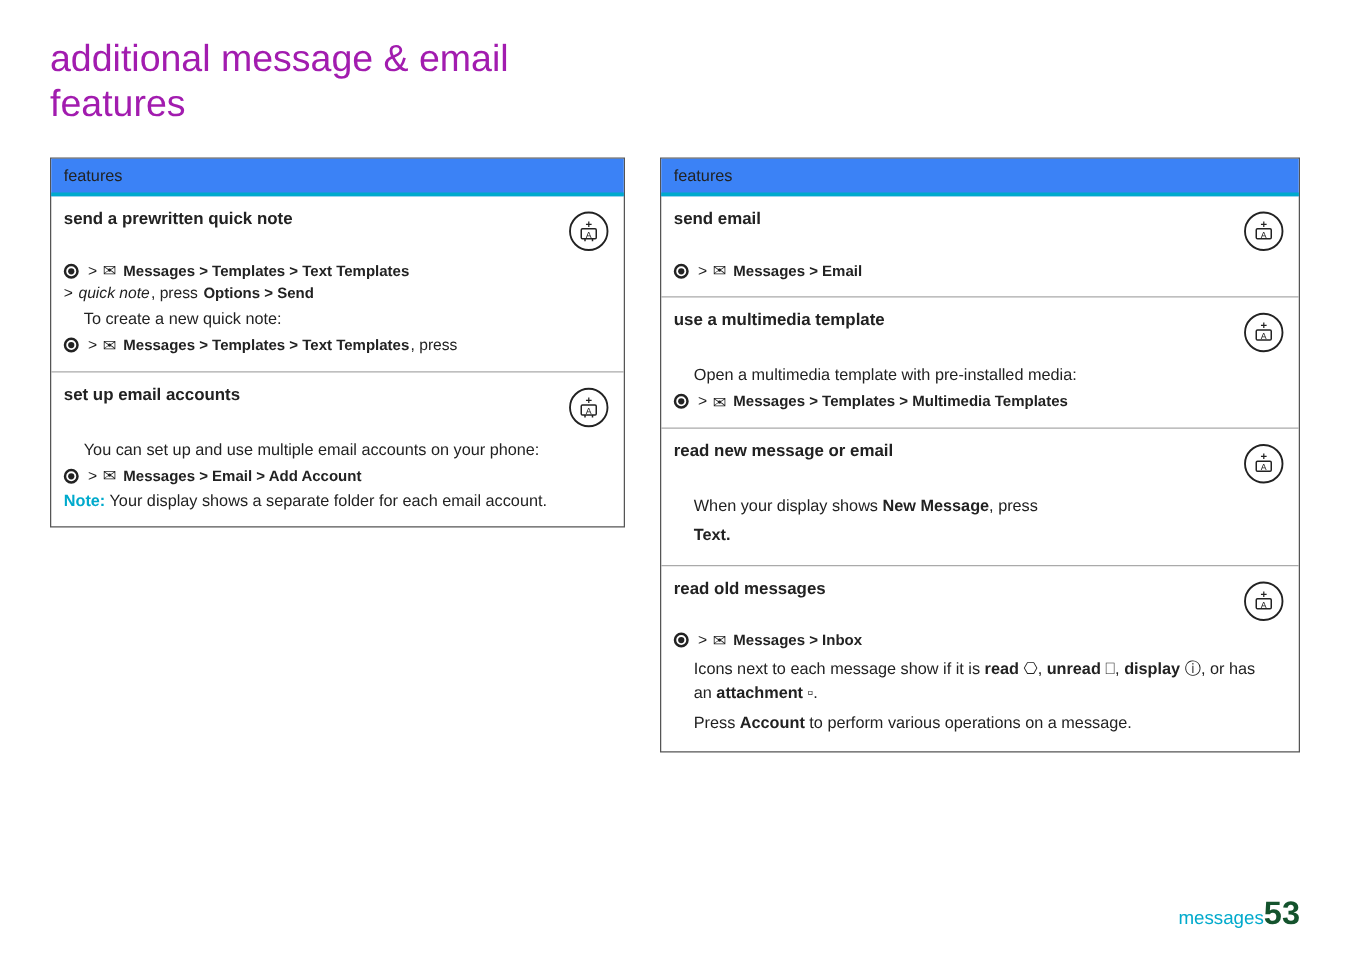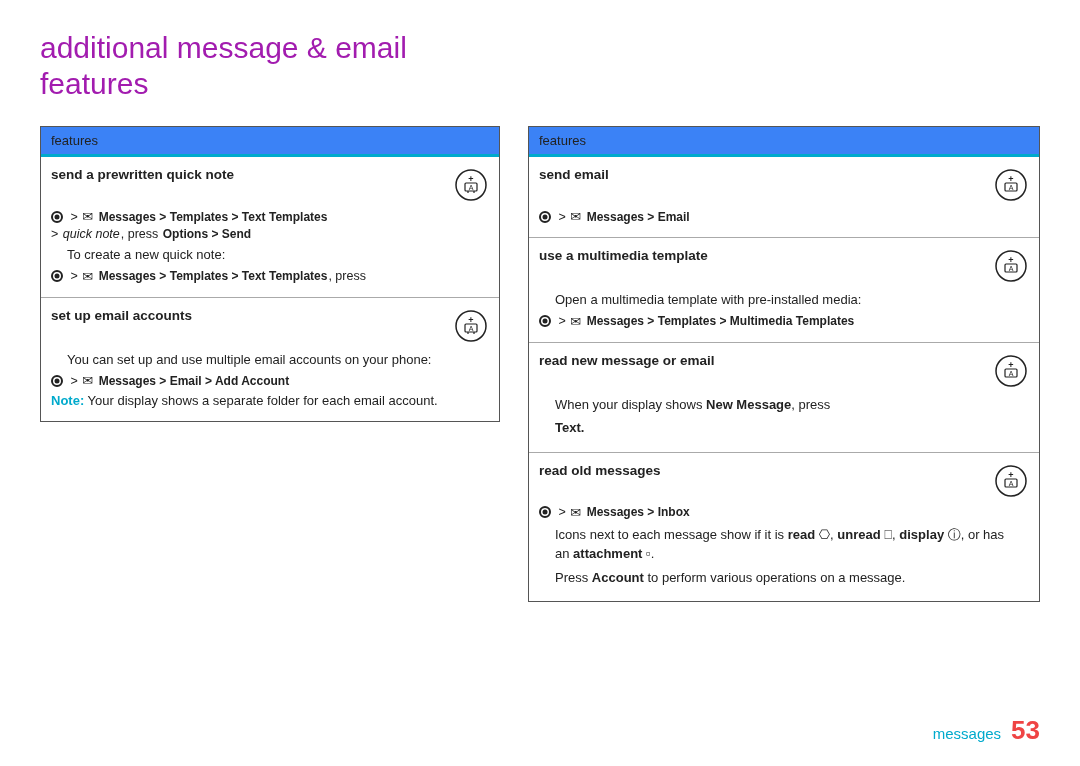--- a/index.html
+++ b/index.html
@@ -152,32 +152,31 @@
       color: #00aacc;
       font-weight: bold;
     }
 
     .footer {
       position: absolute;
       bottom: 20px;
       right: 40px;
       display: flex;
       align-items: baseline;
-      gap: 10px;
     }
 
     .footer-label {
       color: #00aacc;
       font-size: 15px;
     }
 
     .footer-page {
       font-size: 26px;
       font-weight: bold;
-      color: #ef4444;
+      color: #14532d;
     }
 
     .right-col .features-table {
       border: 1.5px solid #555;
     }
 
     .inline-bold { font-weight: bold; }
   </style>
 </head>
 <body>

